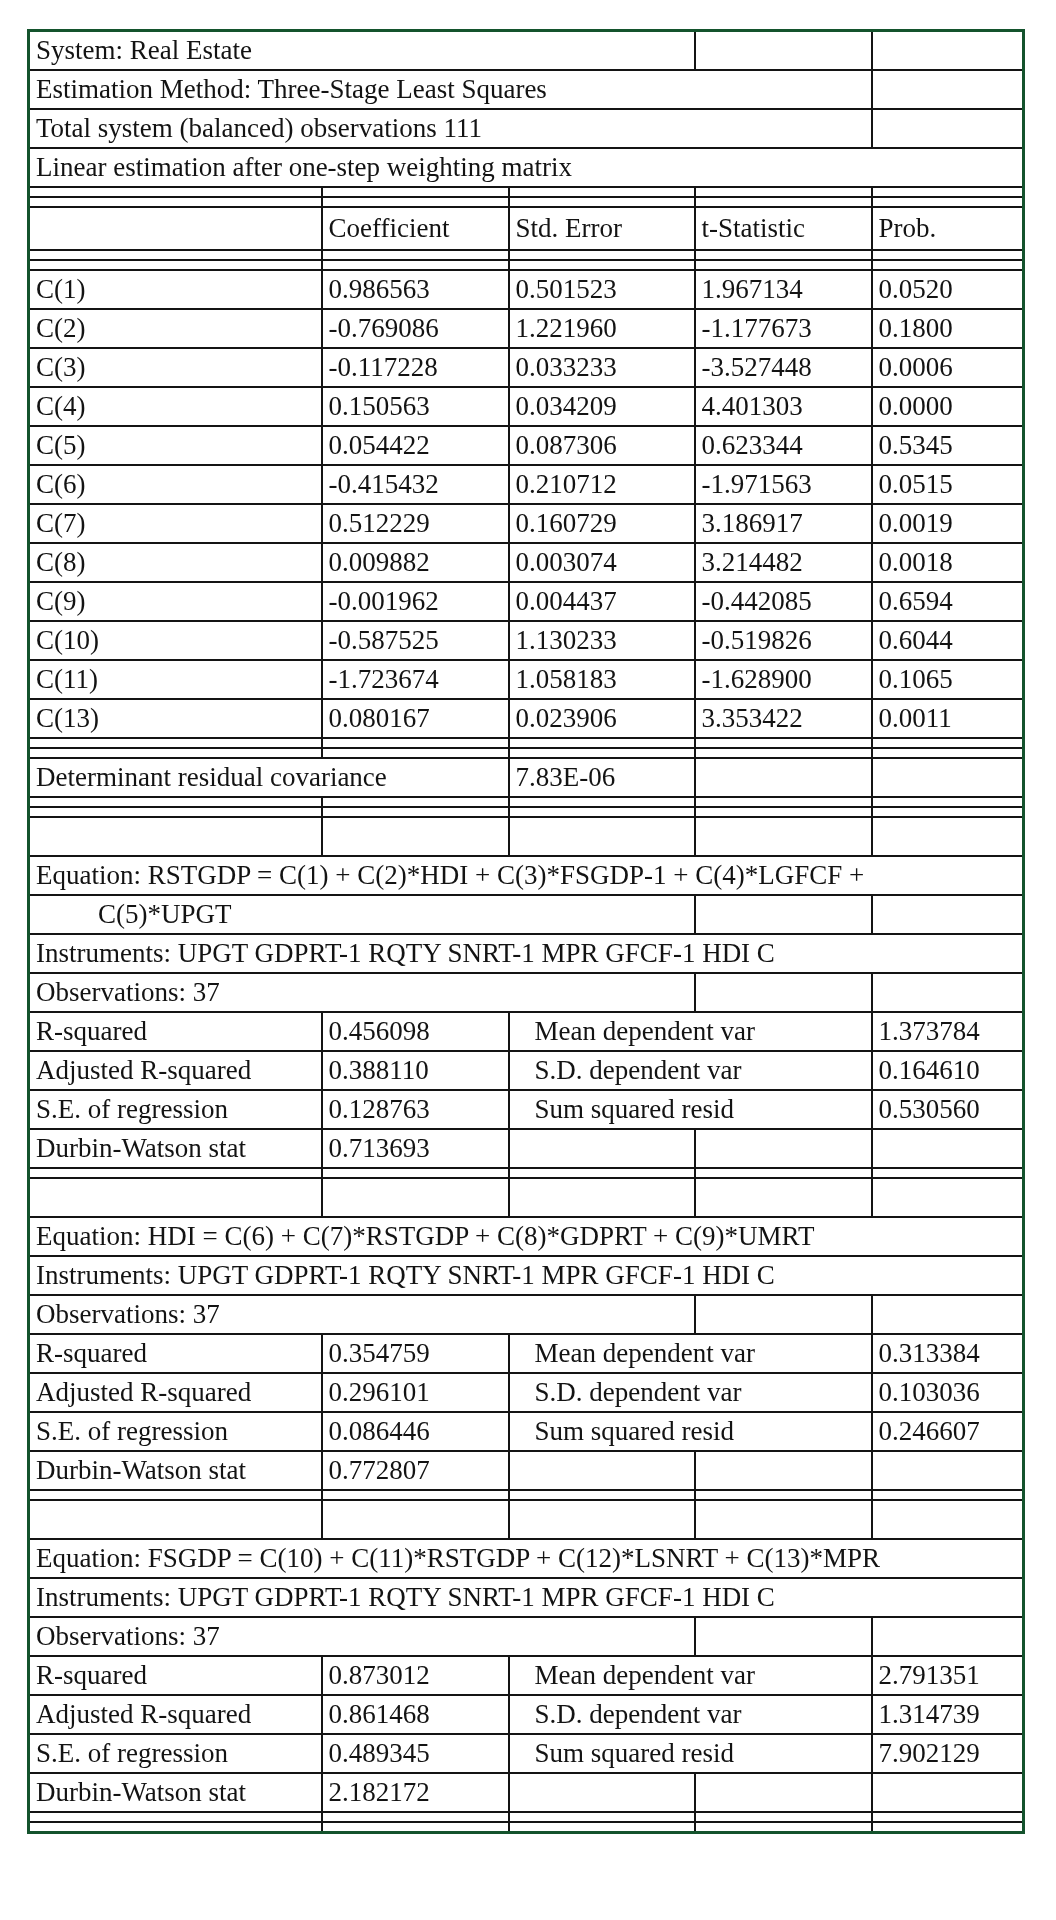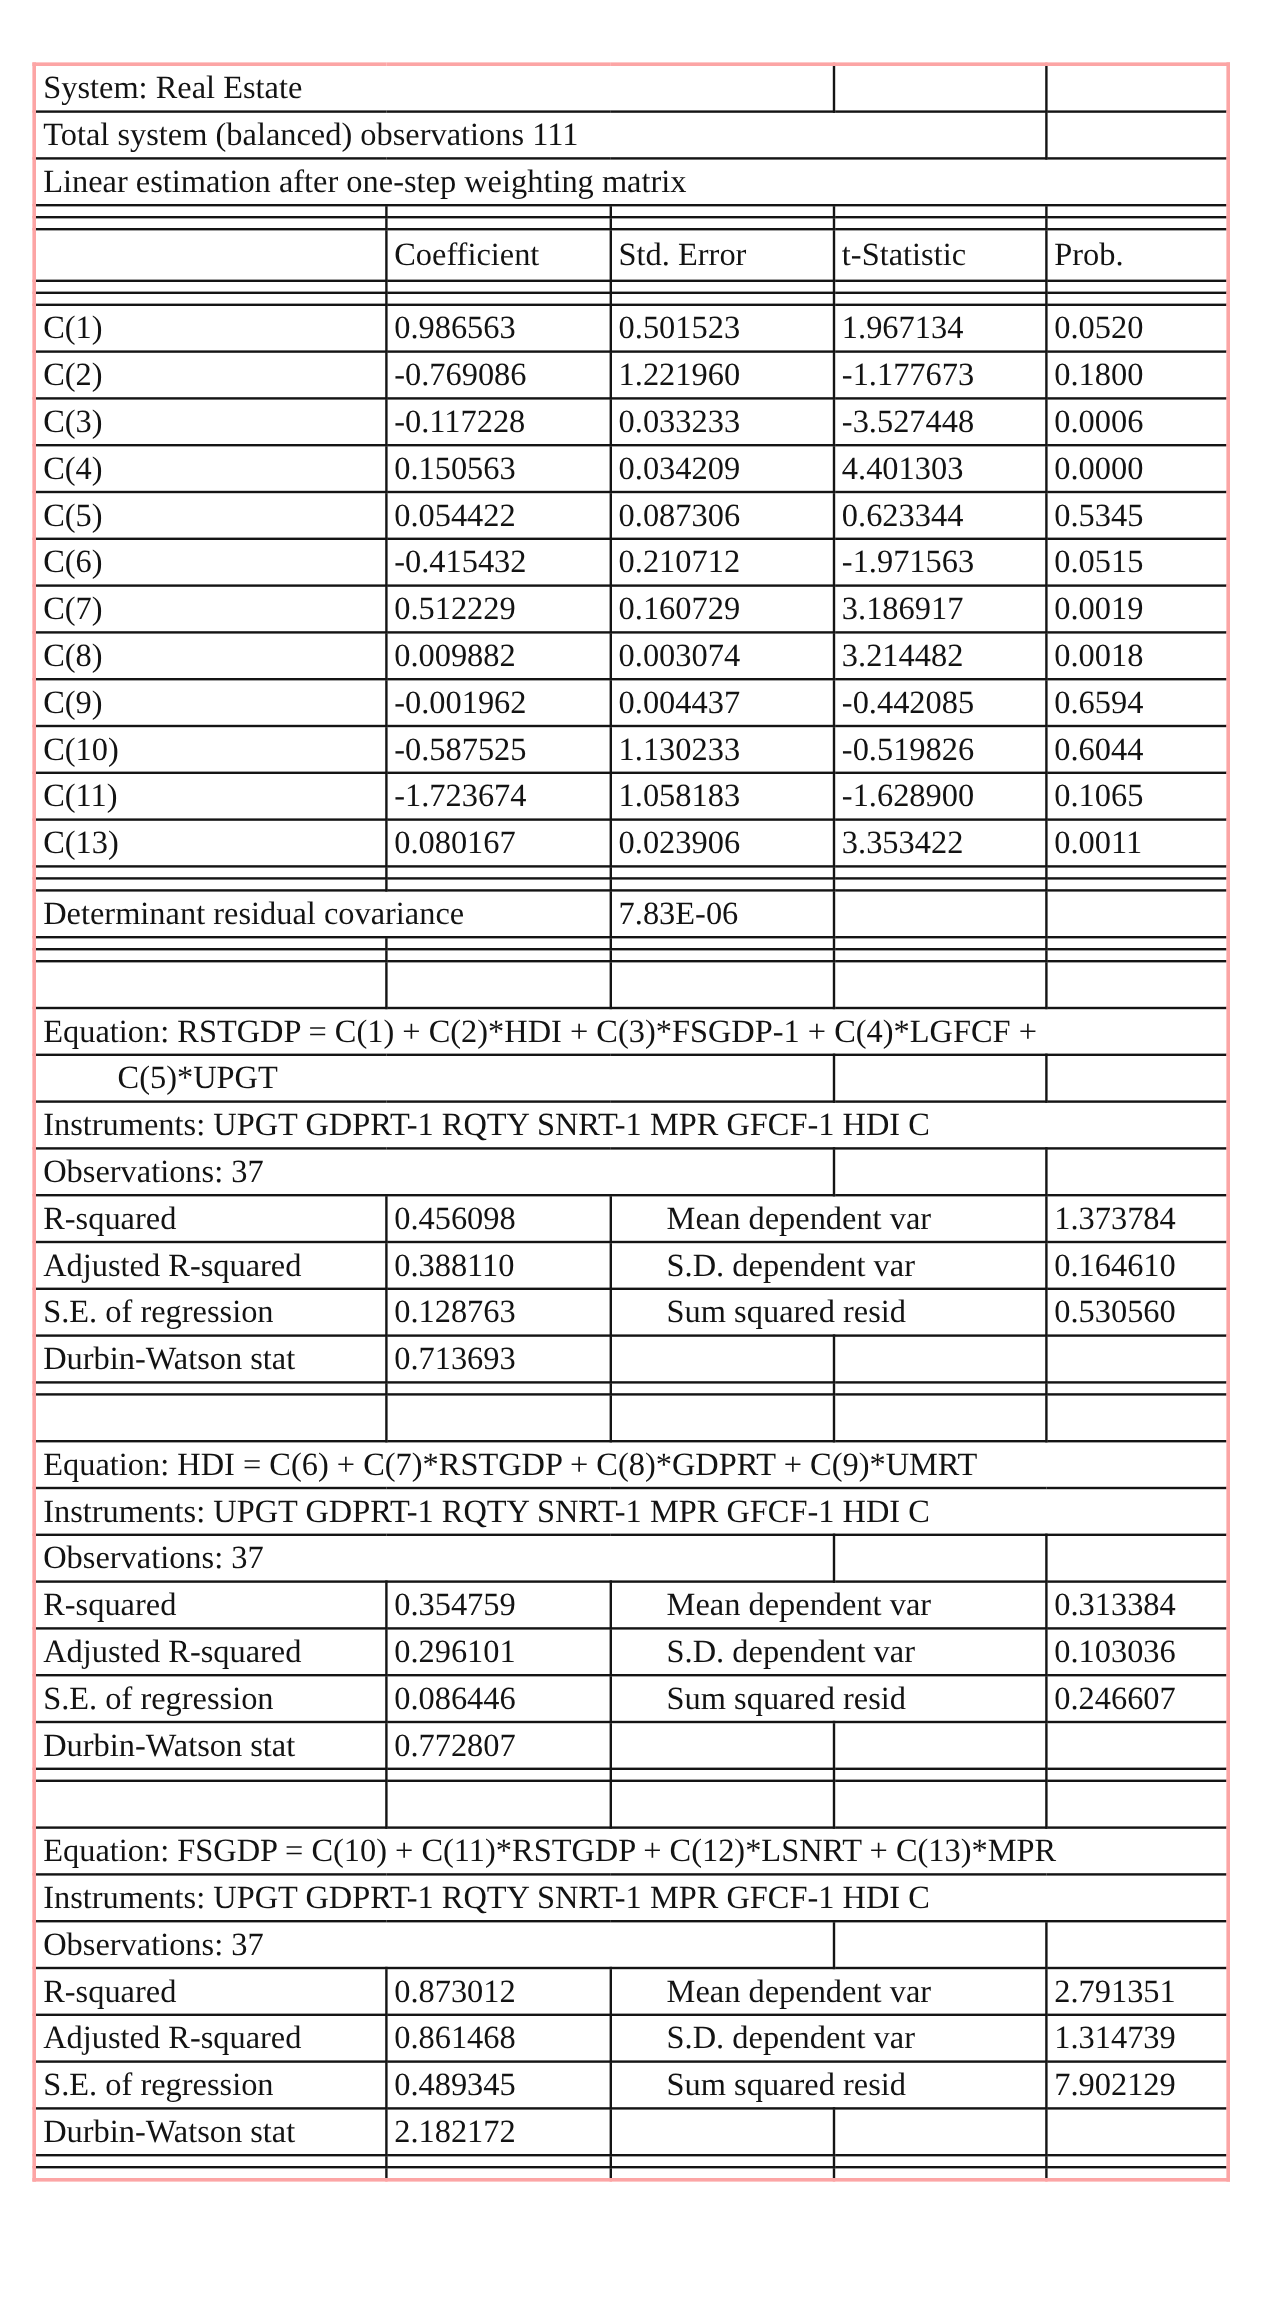--- a/index.html
+++ b/index.html
@@ -10,23 +10,23 @@
   body {
     width: 1056px;
     height: 1920px;
     overflow: hidden;
     font-family: "Liberation Serif", serif;
   }
   table.output {
     border-collapse: collapse;
     table-layout: fixed;
     width: 995px;
-    margin: 52px 0 0 27px;
+    margin: 29px 0 0 27px;
     background: #ffffff;
-    border: 3px solid #fca5a5;
+    border: 3px solid #14532d;
     font-family: "Liberation Serif", serif;
     font-size: 27px;
     color: #131313;
   }
   table.output td {
     border: 2px solid #141414;
     padding: 0 6px;
     height: 37px;
     vertical-align: middle;
     white-space: nowrap;
@@ -39,41 +39,45 @@
     padding: 0 6px;
   }
   table.output tr.header td {
     height: 41px;
     font-family: Liberation Serif, serif;
   }
   table.output td.indent {
     padding-left: 68px;
   }
   table.output td.stat2 {
-    padding-left: 46px;
+    padding-left: 25px;
   }
 </style>
 </head>
 <body>
 
 <table class="output">
   <colgroup>
     <col style="width:293px">
     <col style="width:187px">
     <col style="width:186px">
     <col style="width:177px">
     <col style="width:152px">
   </colgroup>
   <tbody id="tbody">
       <tr>
         <td colspan="3">System: Real Estate</td>
         <td></td>
         <td></td>
       </tr>
       <tr>
+        <td colspan="4">Estimation Method: Three-Stage Least Squares</td>
+        <td></td>
+      </tr>
+      <tr>
         <td colspan="4">Total system (balanced) observations 111</td>
         <td></td>
       </tr>
       <tr>
         <td colspan="5">Linear estimation after one-step weighting matrix</td>
       </tr>
       <tr class="thin">
         <td></td>
         <td></td>
         <td></td>

